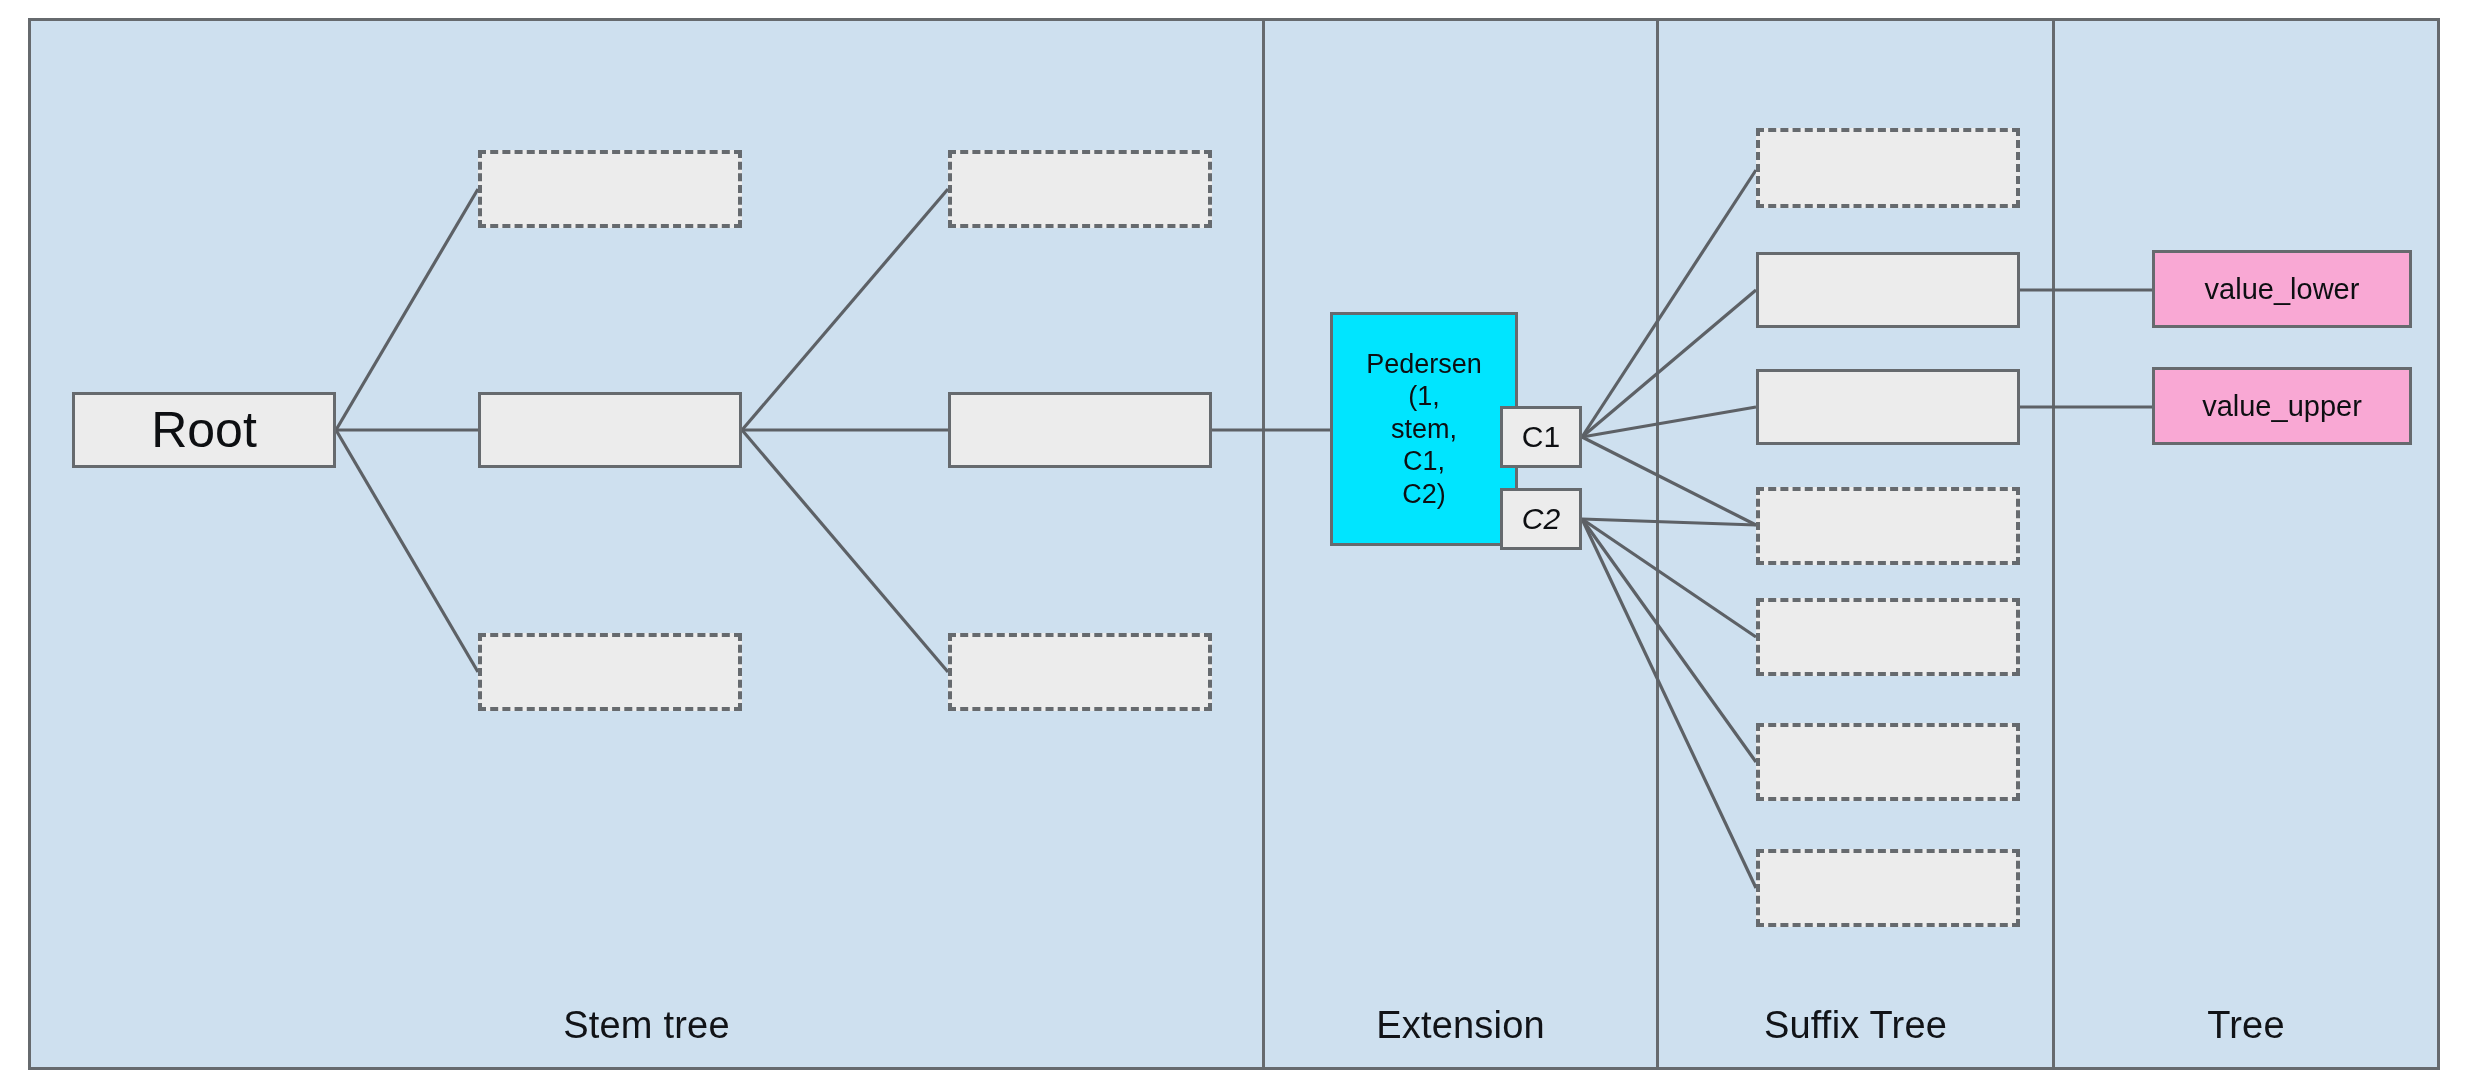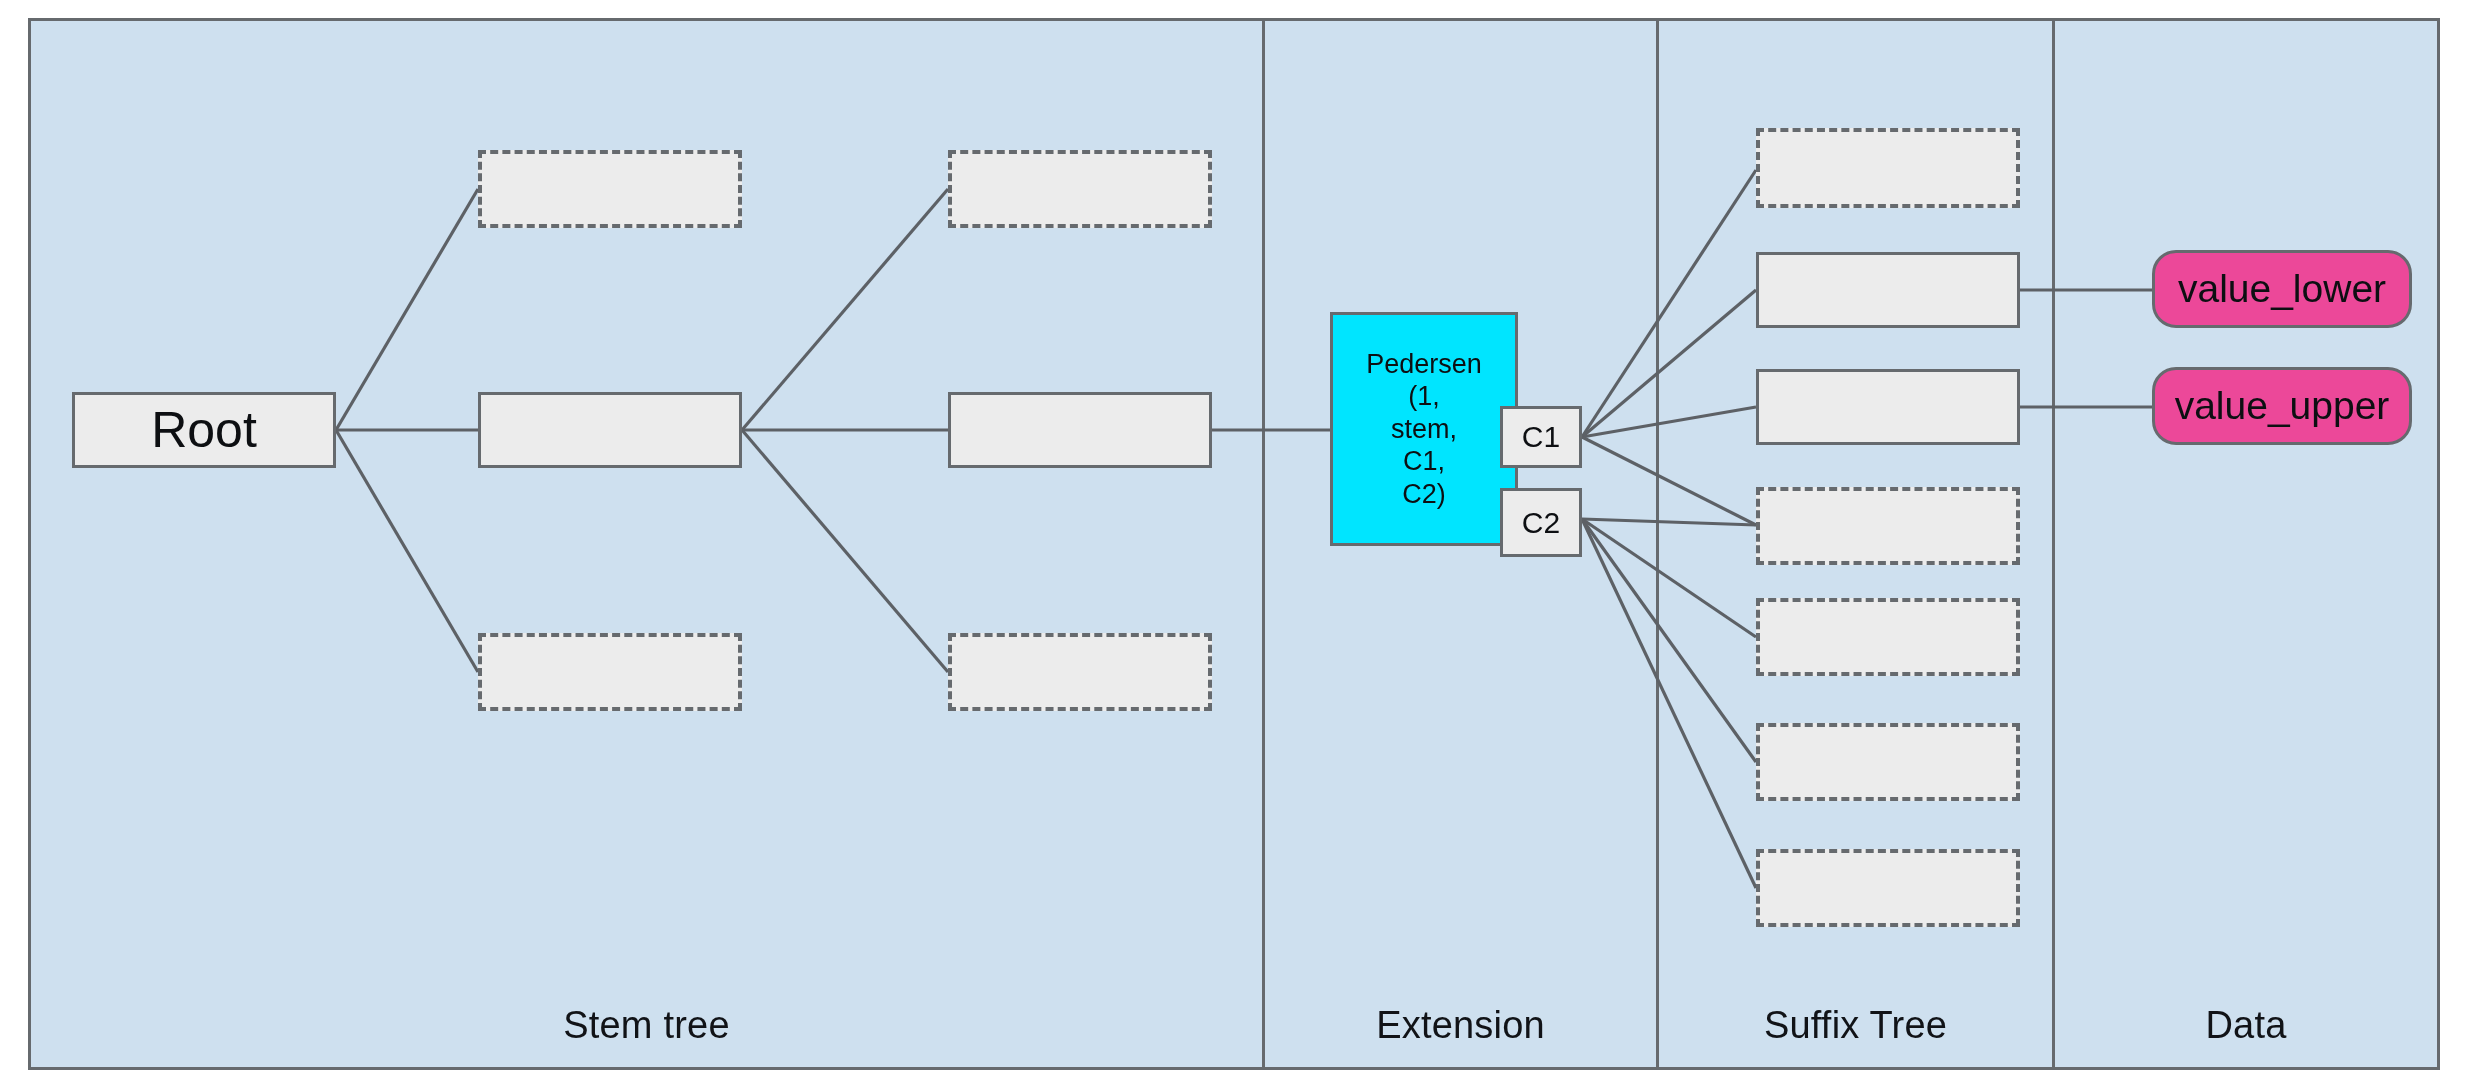--- a/index.html
+++ b/index.html
@@ -76,39 +76,38 @@
   .node.pedersen {
     background: #00e5ff;
     font-size: 27px;
     line-height: 1.20;
     padding: 11px 6px;
   }
   .node.commit {
     font-size: 30px;
   }
   .node.value {
-    background: #ec4899;
-    font-size: 39px;
-    border-radius: 24px;
+    background: #f9a8d4;
+    font-size: 29px;
   }
 </style>
 </head>
 <body>
 
 <div id="stage">
 
   <div class="lanes">
     <div class="lane-divider" style="left:1231px;"></div>
     <div class="lane-divider" style="left:1625px;"></div>
     <div class="lane-divider" style="left:2021px;"></div>
 
     <div class="lane-label" style="left:1234px;width:391px;">Extension</div>
     <div class="lane-label" style="left:0px;   width:1231px;">Stem tree</div>
     <div class="lane-label" style="left:1628px;width:393px;">Suffix Tree</div>
-    <div class="lane-label" style="left:2024px;width:382px;">Data</div>
+    <div class="lane-label" style="left:2024px;width:382px;">Tree</div>
   </div>
 
   <svg id="edges" viewBox="0 0 2468 1092">
     <g stroke="#5d6166" stroke-width="3.2" fill="none" stroke-linecap="butt">
 
       <line x1="336" y1="430" x2="478" y2="189"></line>
       <line x1="336" y1="430" x2="478" y2="430"></line>
       <line x1="336" y1="430" x2="478" y2="672"></line>
 
       <line x1="742" y1="430" x2="948" y2="189"></line>
@@ -144,21 +143,21 @@
 
   <div class="node pedersen" style="left:1330px; top:312px; width:188px; height:234px;">
     <span style="white-space:pre-line;">Pedersen
 (1,
 stem,
 C1,
 C2)</span>
   </div>
 
   <div class="node commit" style="left:1500px; top:406px; width:82px; height:62px;">C1</div>
-  <div class="node commit" style="left:1500px; top:488px; width:82px; height:69px;">C2</div>
+  <div class="node commit" style="left:1500px; top:488px; width:82px; height:62px;font-style:italic;">C2</div>
 
   <div class="node dashed" style="left:1756px; top:128px; width:264px; height:80px;"></div>
   <div class="node" style="left:1756px; top:252px; width:264px; height:76px;"></div>
   <div class="node" style="left:1756px; top:369px; width:264px; height:76px;"></div>
   <div class="node dashed" style="left:1756px; top:487px; width:264px; height:78px;"></div>
   <div class="node dashed" style="left:1756px; top:598px; width:264px; height:78px;"></div>
   <div class="node dashed" style="left:1756px; top:723px; width:264px; height:78px;"></div>
   <div class="node dashed" style="left:1756px; top:849px; width:264px; height:78px;"></div>
 
   <div class="node value" style="left:2152px; top:250px; width:260px; height:78px;">value_lower</div>

